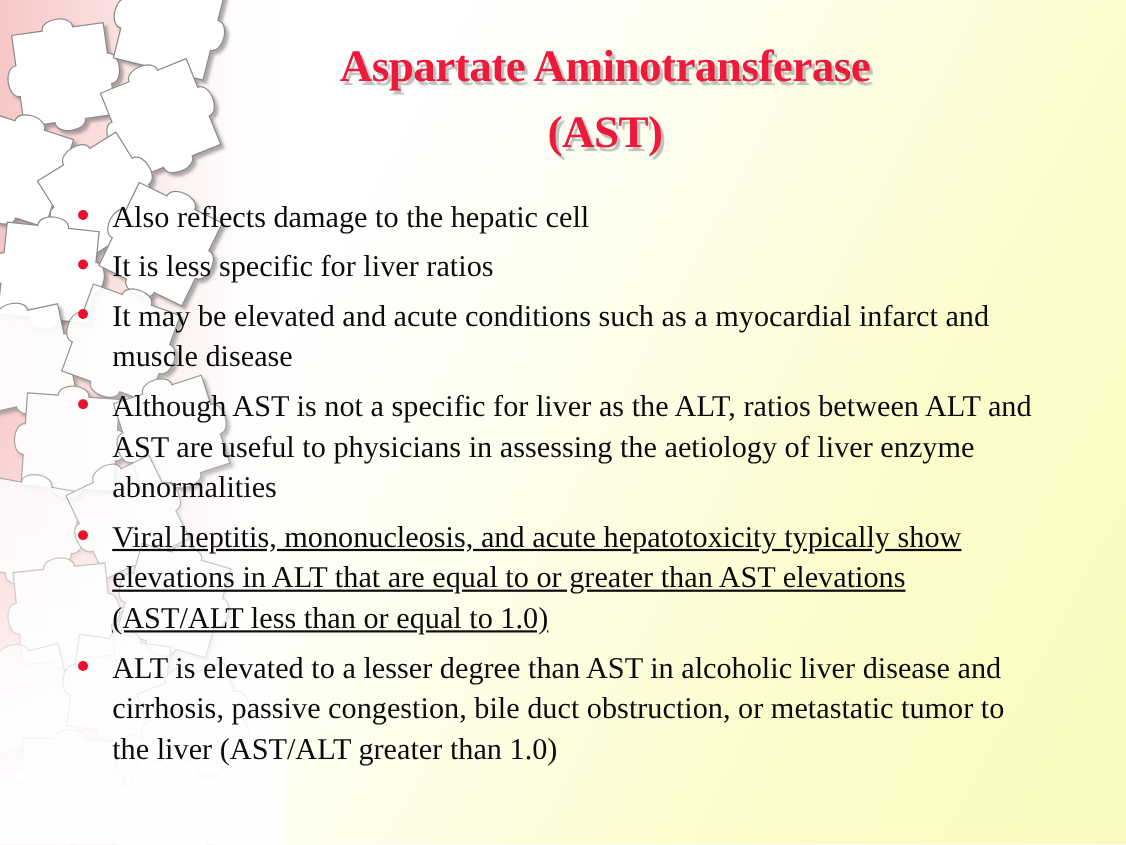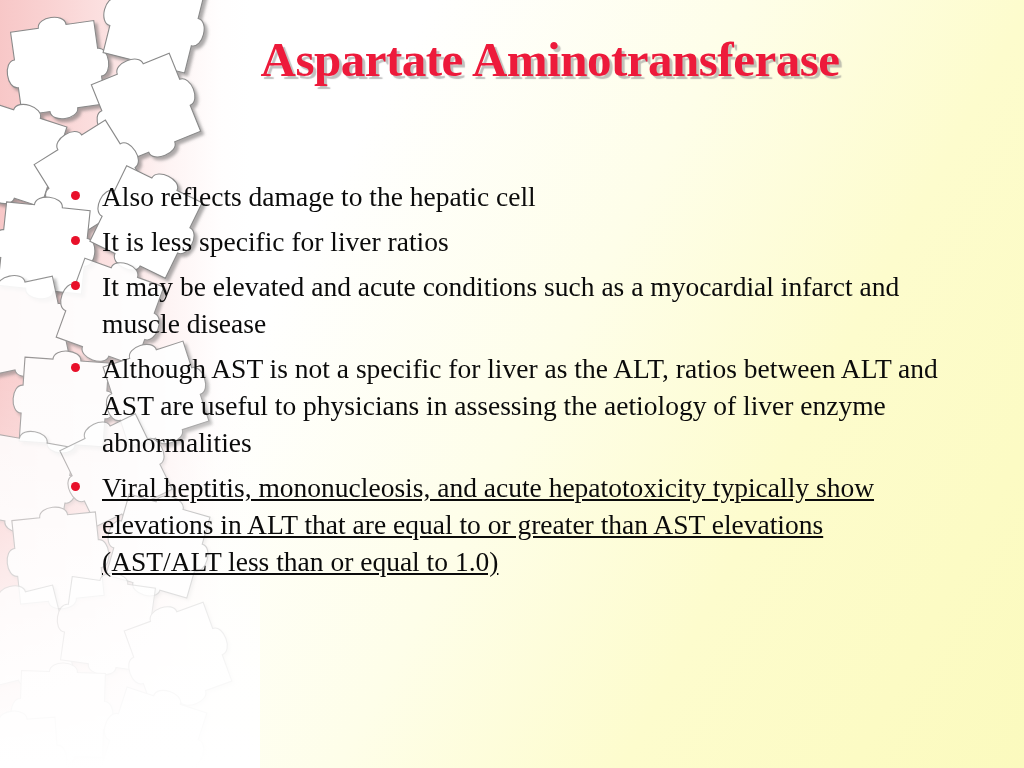--- a/index.html
+++ b/index.html
@@ -78,21 +78,21 @@
   }
 
   .title {
     position: absolute;
     left: 150px;
     top: 30px;
     width: 800px;
     text-align: center;
     font-family: "Liberation Serif", "DejaVu Serif", serif;
     font-weight: bold;
-    font-size: 49px;
+    font-size: 41px;
     line-height: 60px;
     color: #ed1a3b;
     text-shadow: 3px 3px 1px rgba(140,140,140,0.55);
     letter-spacing: -0.5px;
   }
 
   .bullets {
     position: absolute;
     left: 60px;
     top: 178px;
@@ -202,20 +202,21 @@
       </g>
     </g>
   </svg>
 
   <div class="bg-pink-fade"></div>
 
   <div class="content">
 
     <div class="title">
       <div>Aspartate Aminotransferase</div>
+      <div>(AST)</div>
     </div>
 
     <div class="bullets">
 
       <div class="bullet-row">
         <span class="bullet-mark"></span>
         <span class="bullet-text">Also reflects damage to the hepatic cell</span>
       </div>
 
       <div class="bullet-row">
@@ -231,16 +232,20 @@
       <div class="bullet-row">
         <span class="bullet-mark"></span>
         <span class="bullet-text narrow">Although AST is not a specific for liver as the ALT, ratios between ALT and AST are useful to physicians in assessing the aetiology of liver enzyme abnormalities</span>
       </div>
 
       <div class="bullet-row">
         <span class="bullet-mark"></span>
         <span class="bullet-text narrow2">Viral heptitis, mononucleosis, and acute hepatotoxicity typically show elevations in ALT that are equal to or greater than AST elevations (AST/ALT less than or equal to 1.0)</span>
       </div>
 
+      <div class="bullet-row">
+        <span class="bullet-mark"></span>
+        <span class="bullet-text narrow">ALT is elevated to a lesser degree than AST in alcoholic liver disease and cirrhosis, passive congestion, bile duct obstruction, or metastatic tumor to the liver (AST/ALT greater than 1.0)</span>
+      </div>
 
     </div>
   </div>
 </div>
 
 </body></html>

